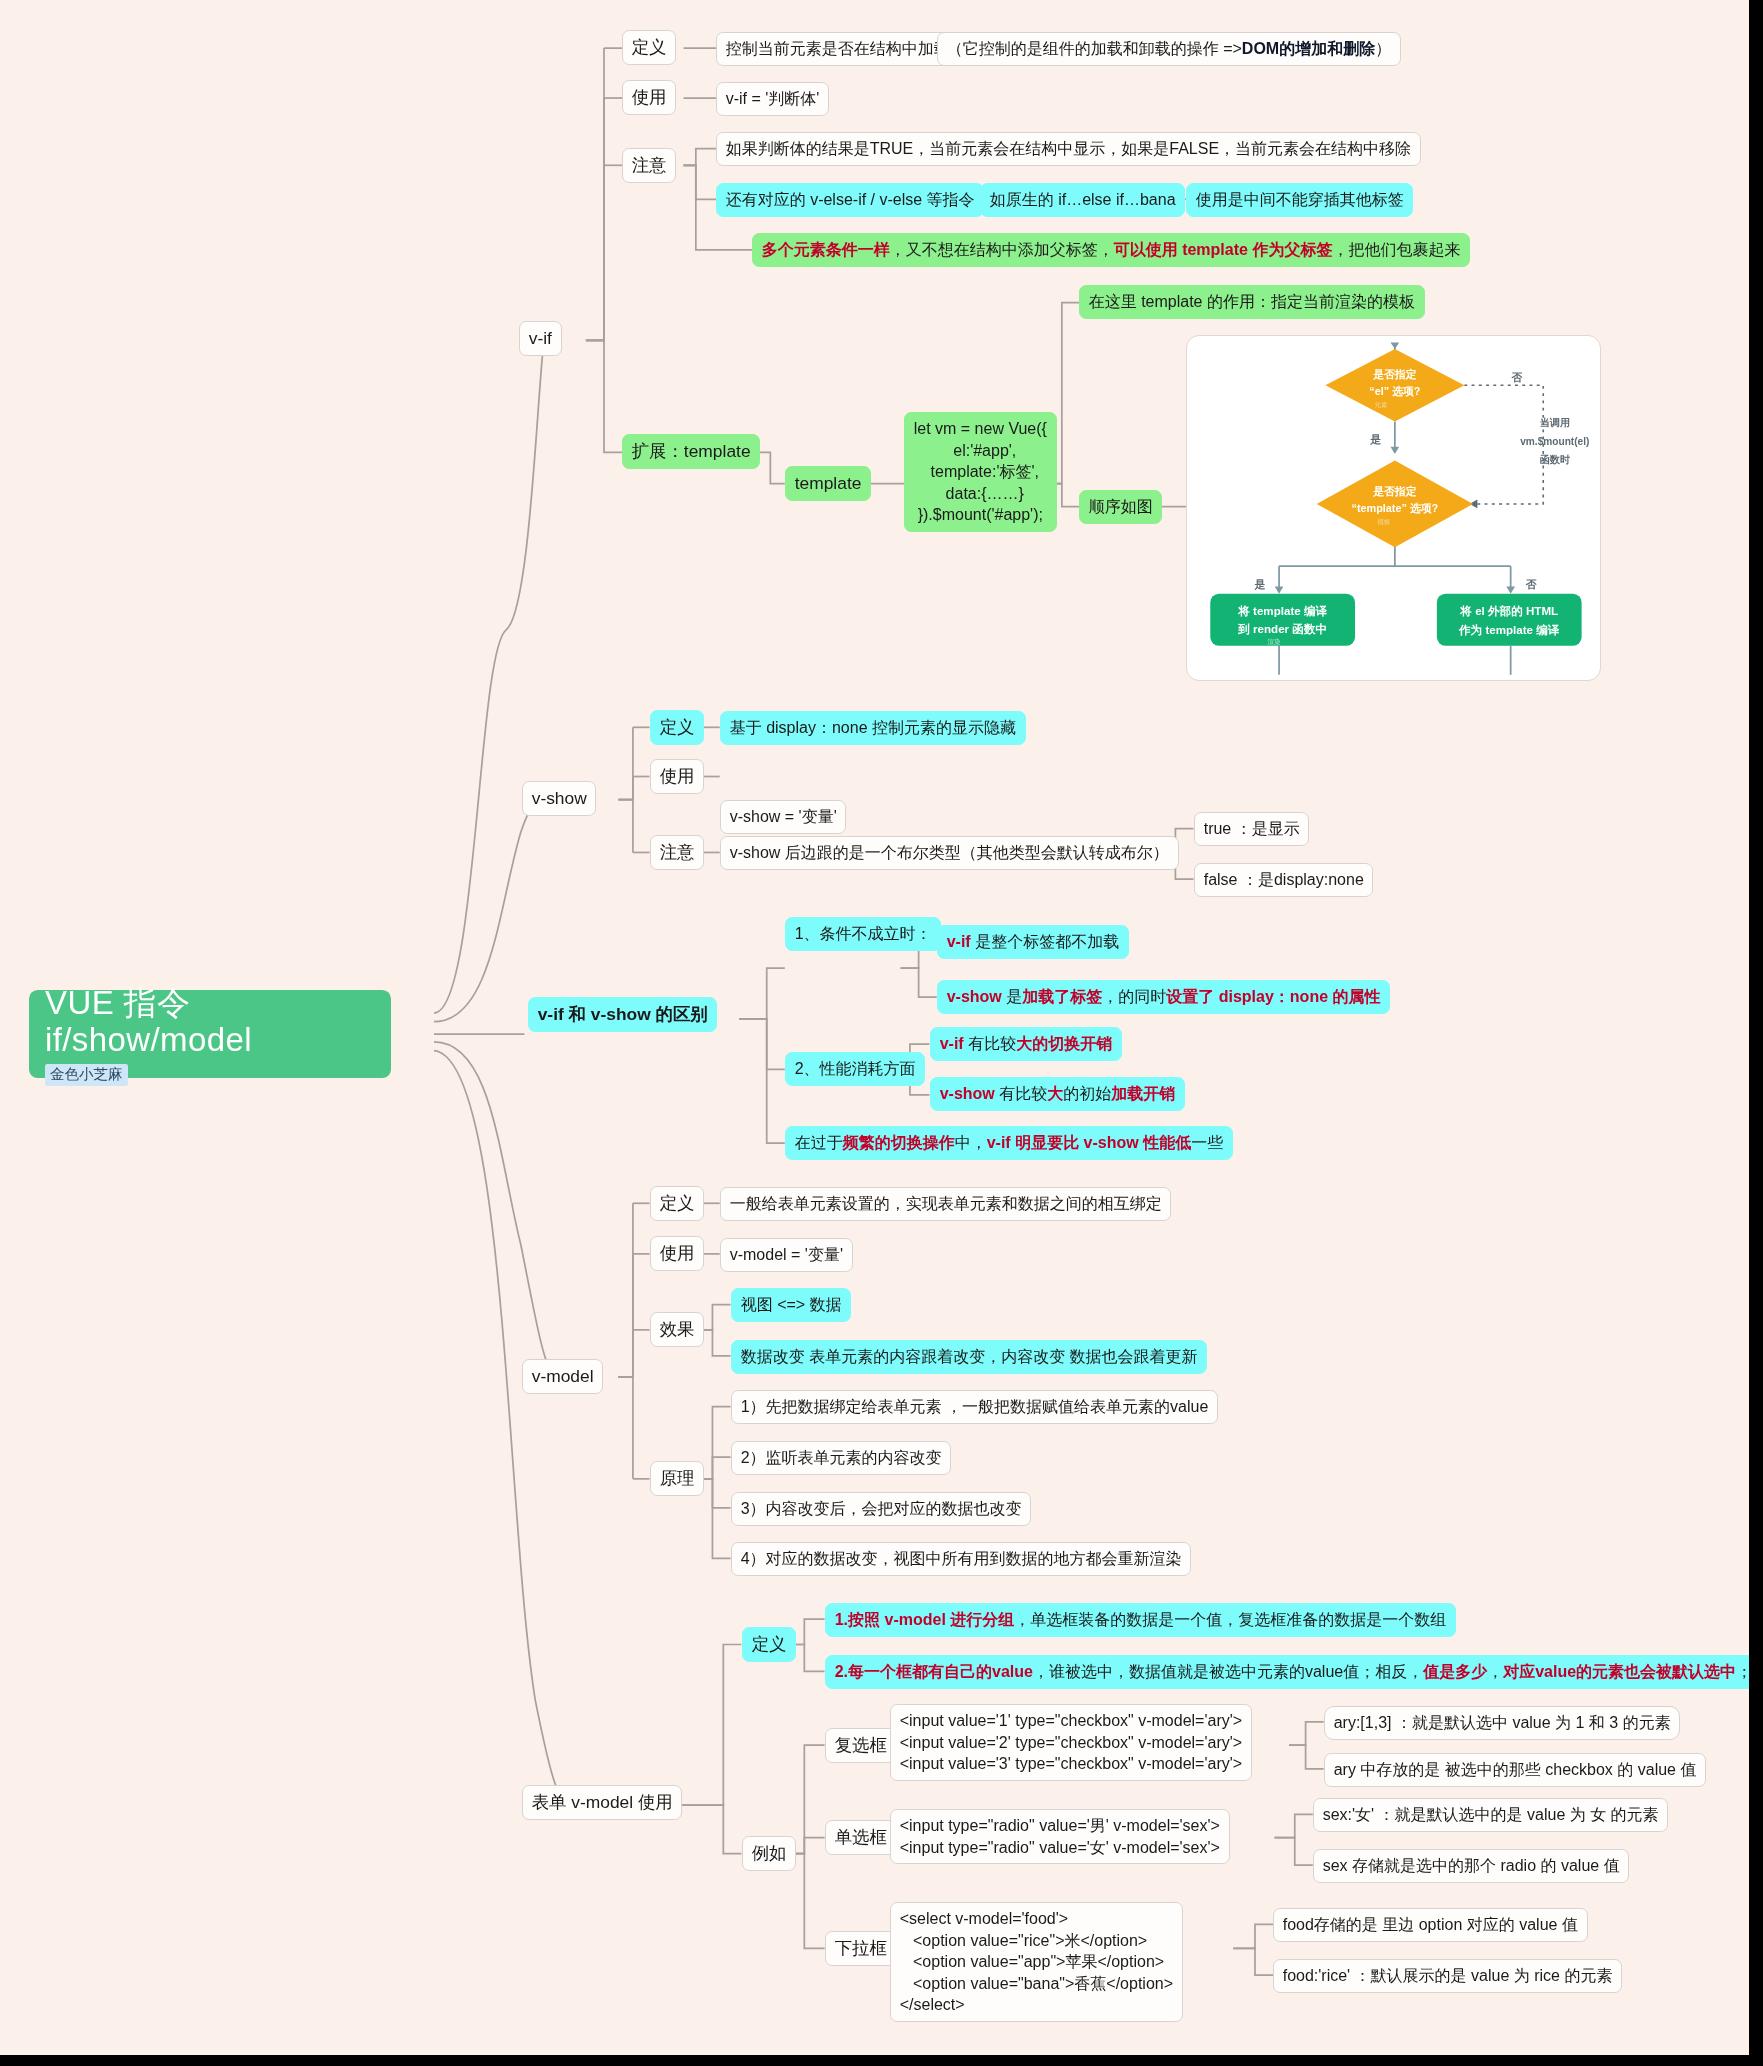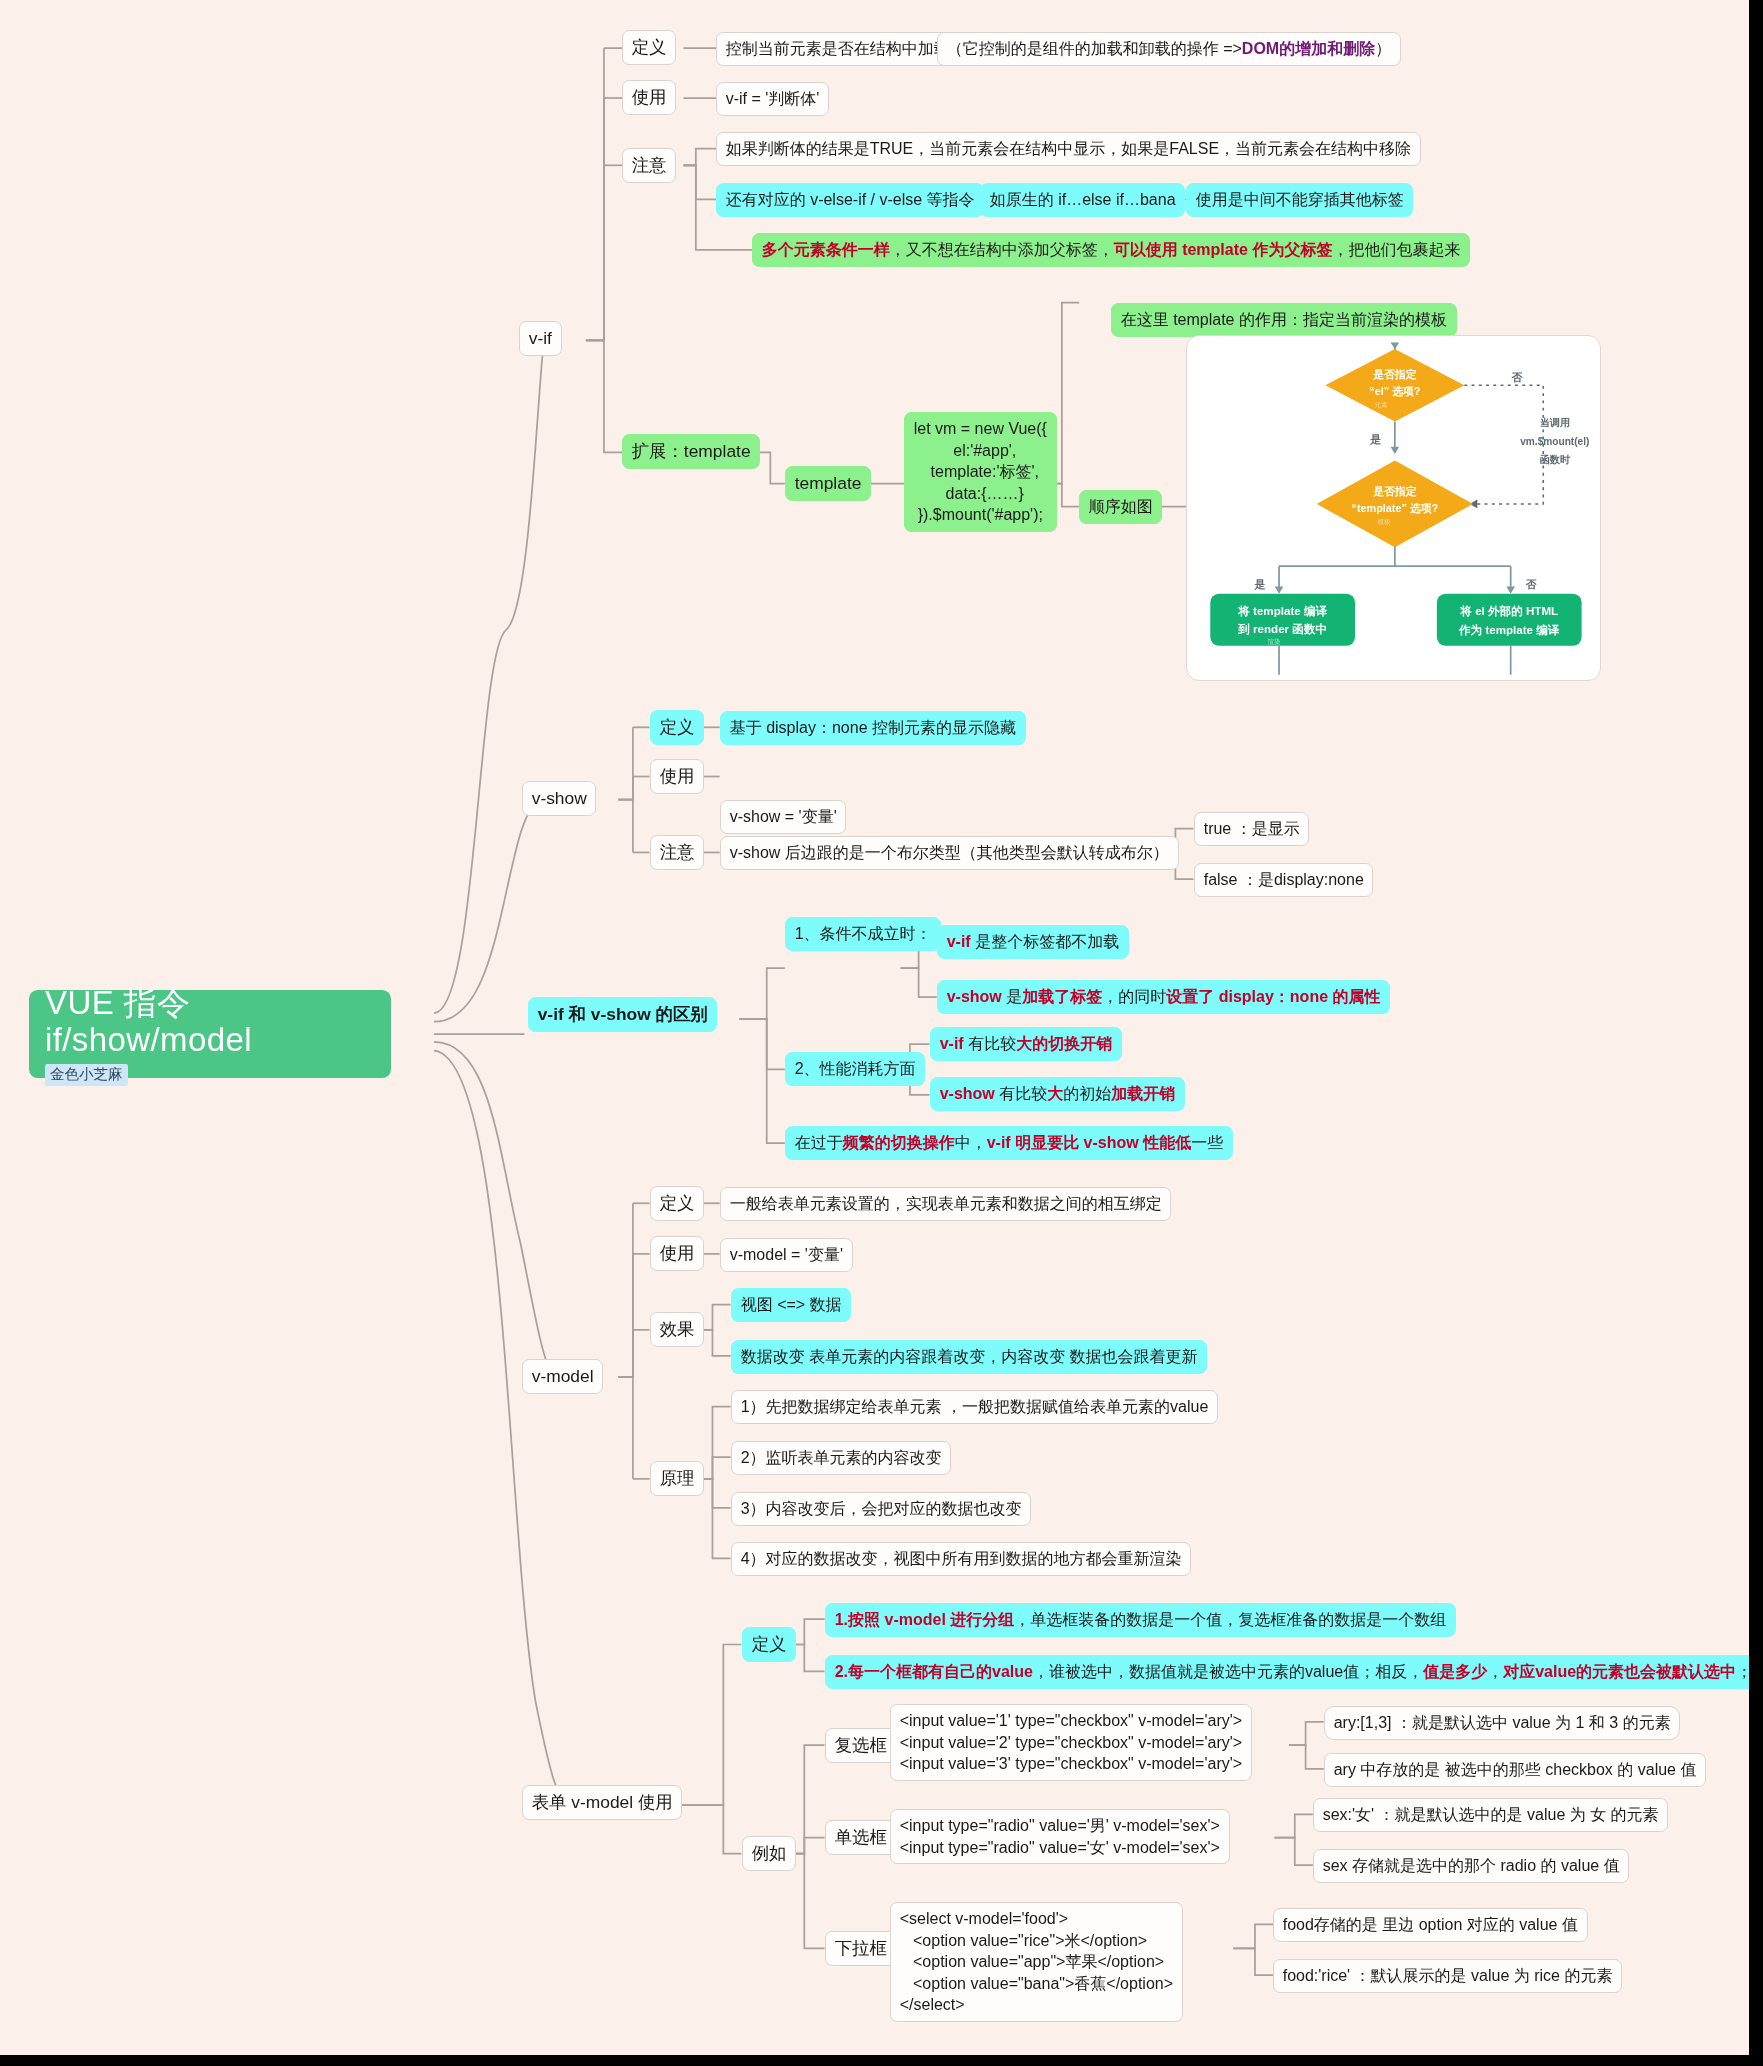--- a/index.html
+++ b/index.html
@@ -29,21 +29,21 @@
     font-size: 16.6px;
   }
   .n-plain { background:#fffdfc; border:1.2px solid #d9d2ce; }
   .n-cyan  { background:#7efcfc; border:1.2px solid #7efcfc; }
   .n-green { background:#8cf08c; border:1.2px solid #8cf08c; }
 
   .lbl { font-size:17.4px; }
   .sm  { font-size:16px; }
   .code { font-family:"Liberation Sans","DejaVu Sans",sans-serif; }
   .multi { white-space: pre; display:block; }
-  b.red { color:#701a75; font-weight:bold; }
+  b.red { color:#0f172a; font-weight:bold; }
   b.dred { color:#c2002a; font-weight:bold; }
 
   
   #root {
     position:absolute; left:29px; top:990px;
     width:362px; height:88px;
     background:#4cc687; border-radius:8.7px;
     padding:10px 16px 7.2px 16px;
     display:flex; flex-direction:column; justify-content:center;
   }
@@ -217,21 +217,21 @@
     <span>template</span>
   </div>
   <div class="node n-green sm" style="left:904px; top:412px; text-align:center; justify-content:center;">
     <span class="multi code">let vm = new Vue({
   el:'#app',
   template:'标签',
   data:{……}
 }).$mount('#app');</span>
   </div>
 
-  <div class="node n-green sm" style="left:1079px; top:303px;margin-left:32px;">
+  <div class="node n-green sm" style="left:1079px; top:285px;">
     <span>在这里 template 的作用：指定当前渲染的模板</span>
   </div>
   <div class="node n-green sm" style="left:1079px; top:490px;">
     <span>顺序如图</span>
   </div>
 
   <div id="flowpic">
     <svg width="415" height="346" viewBox="0 0 573 478">
 
       <g fill="none" stroke="#7f98a6" stroke-width="2.4">

